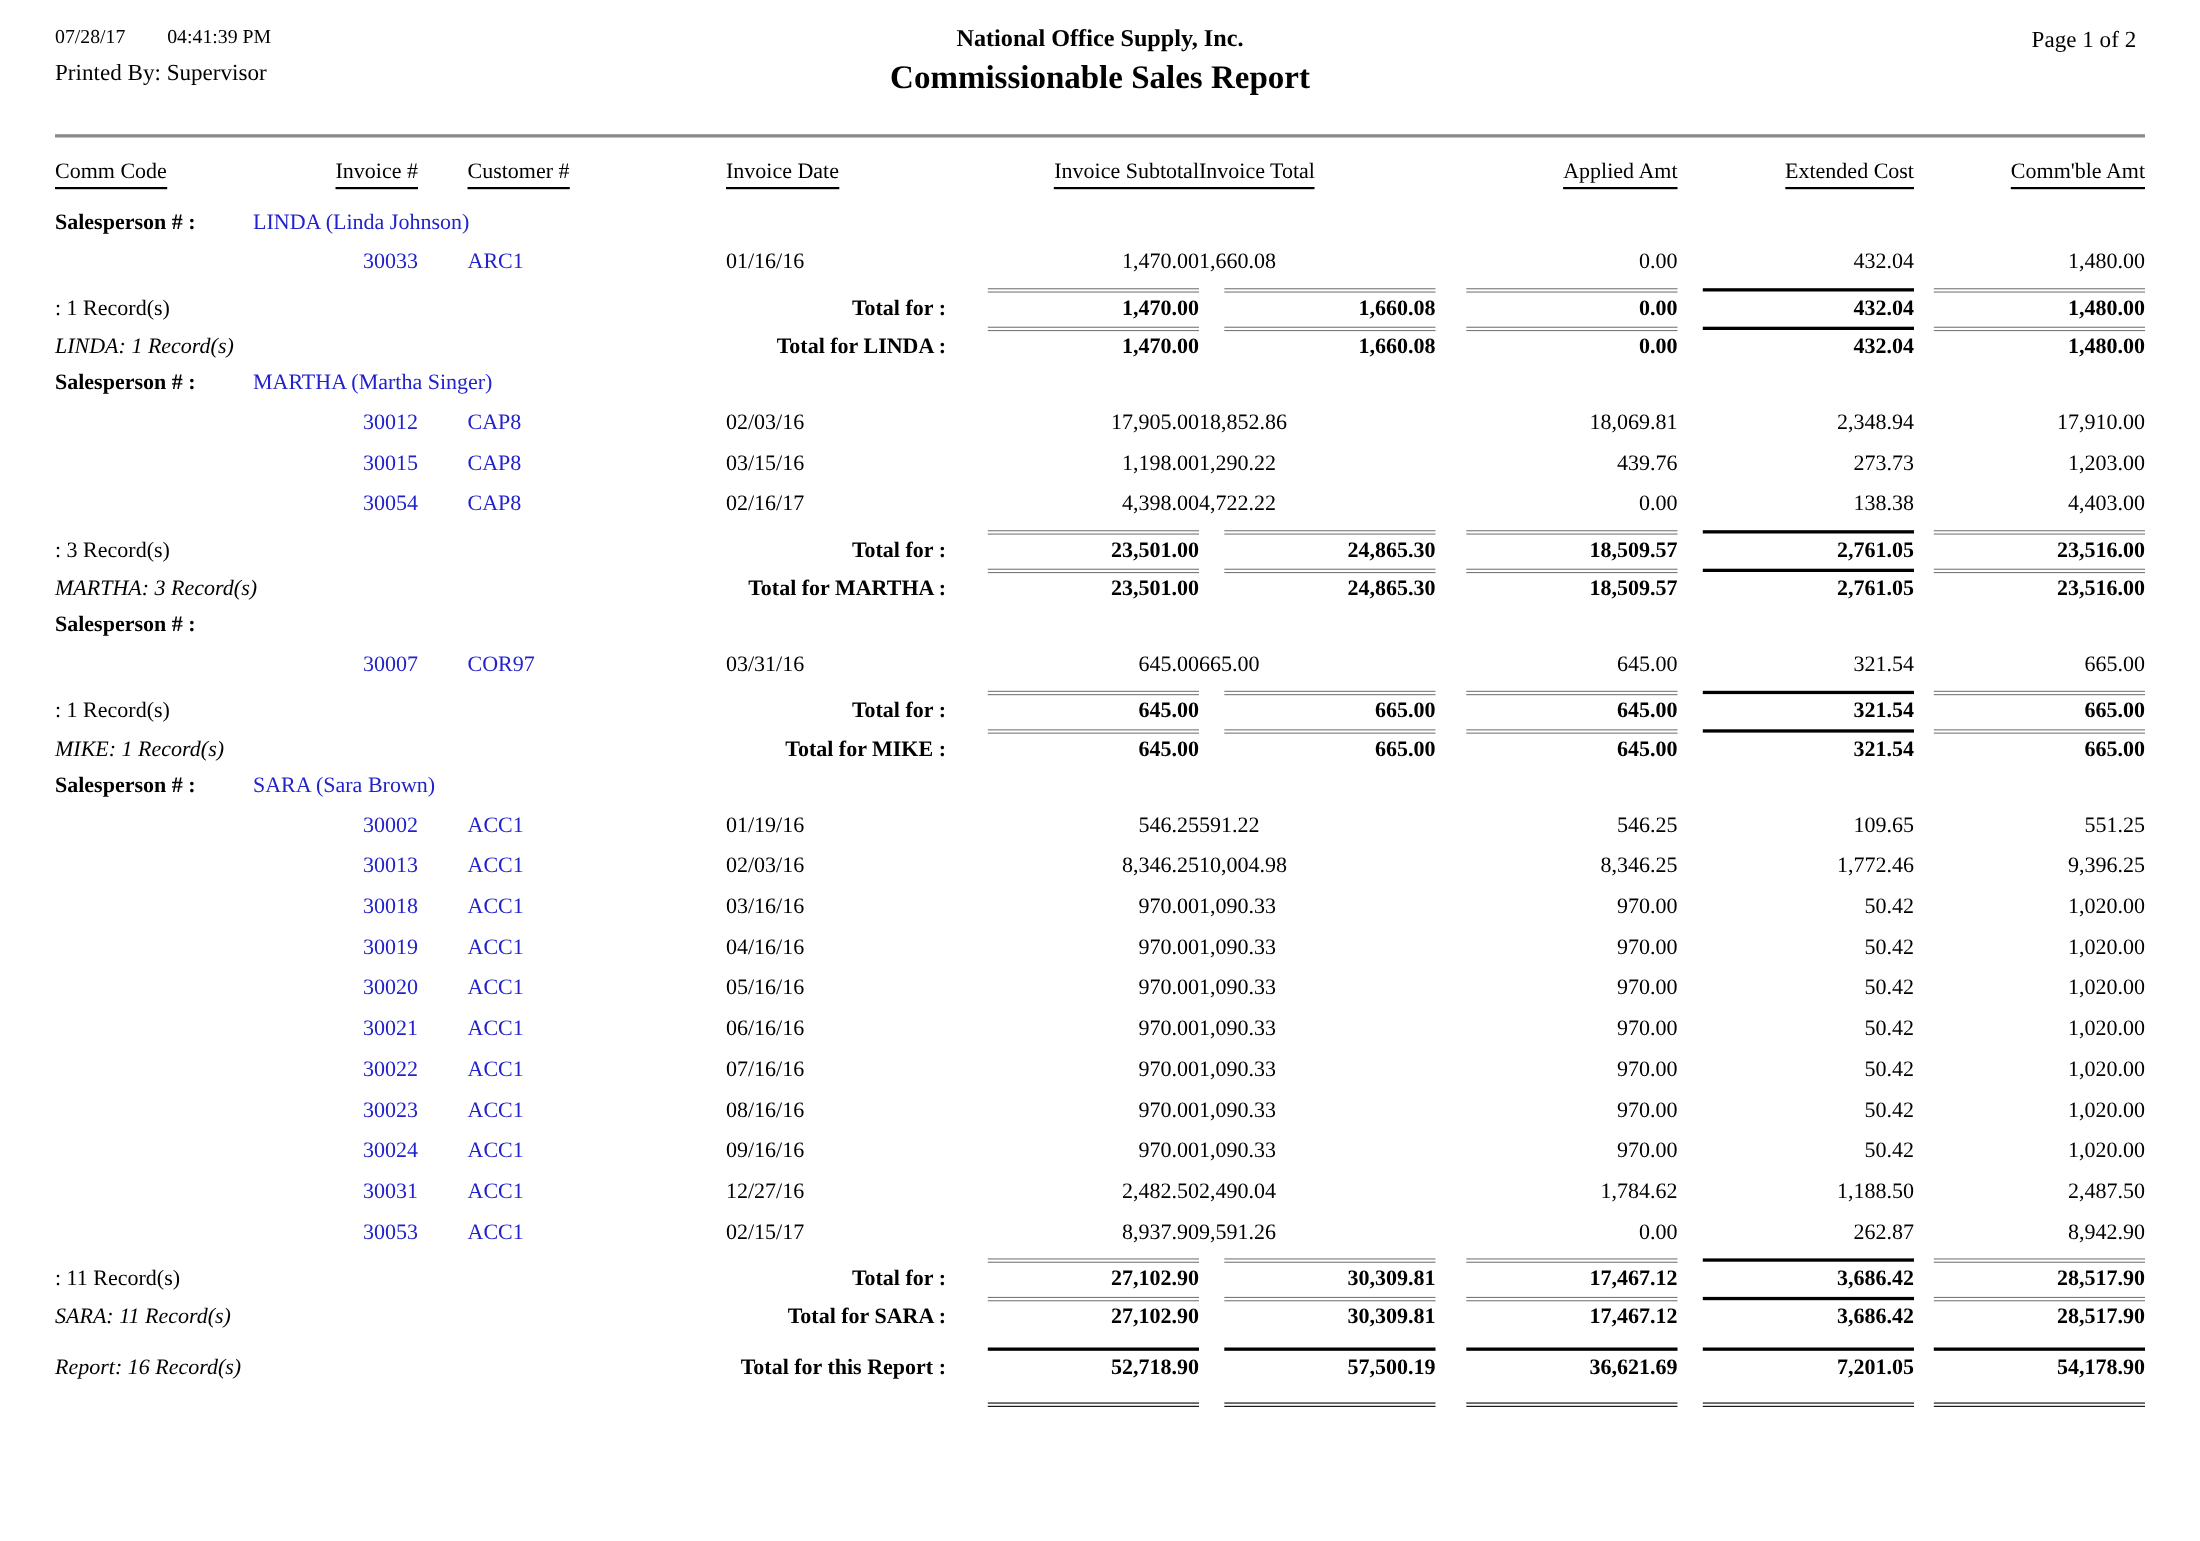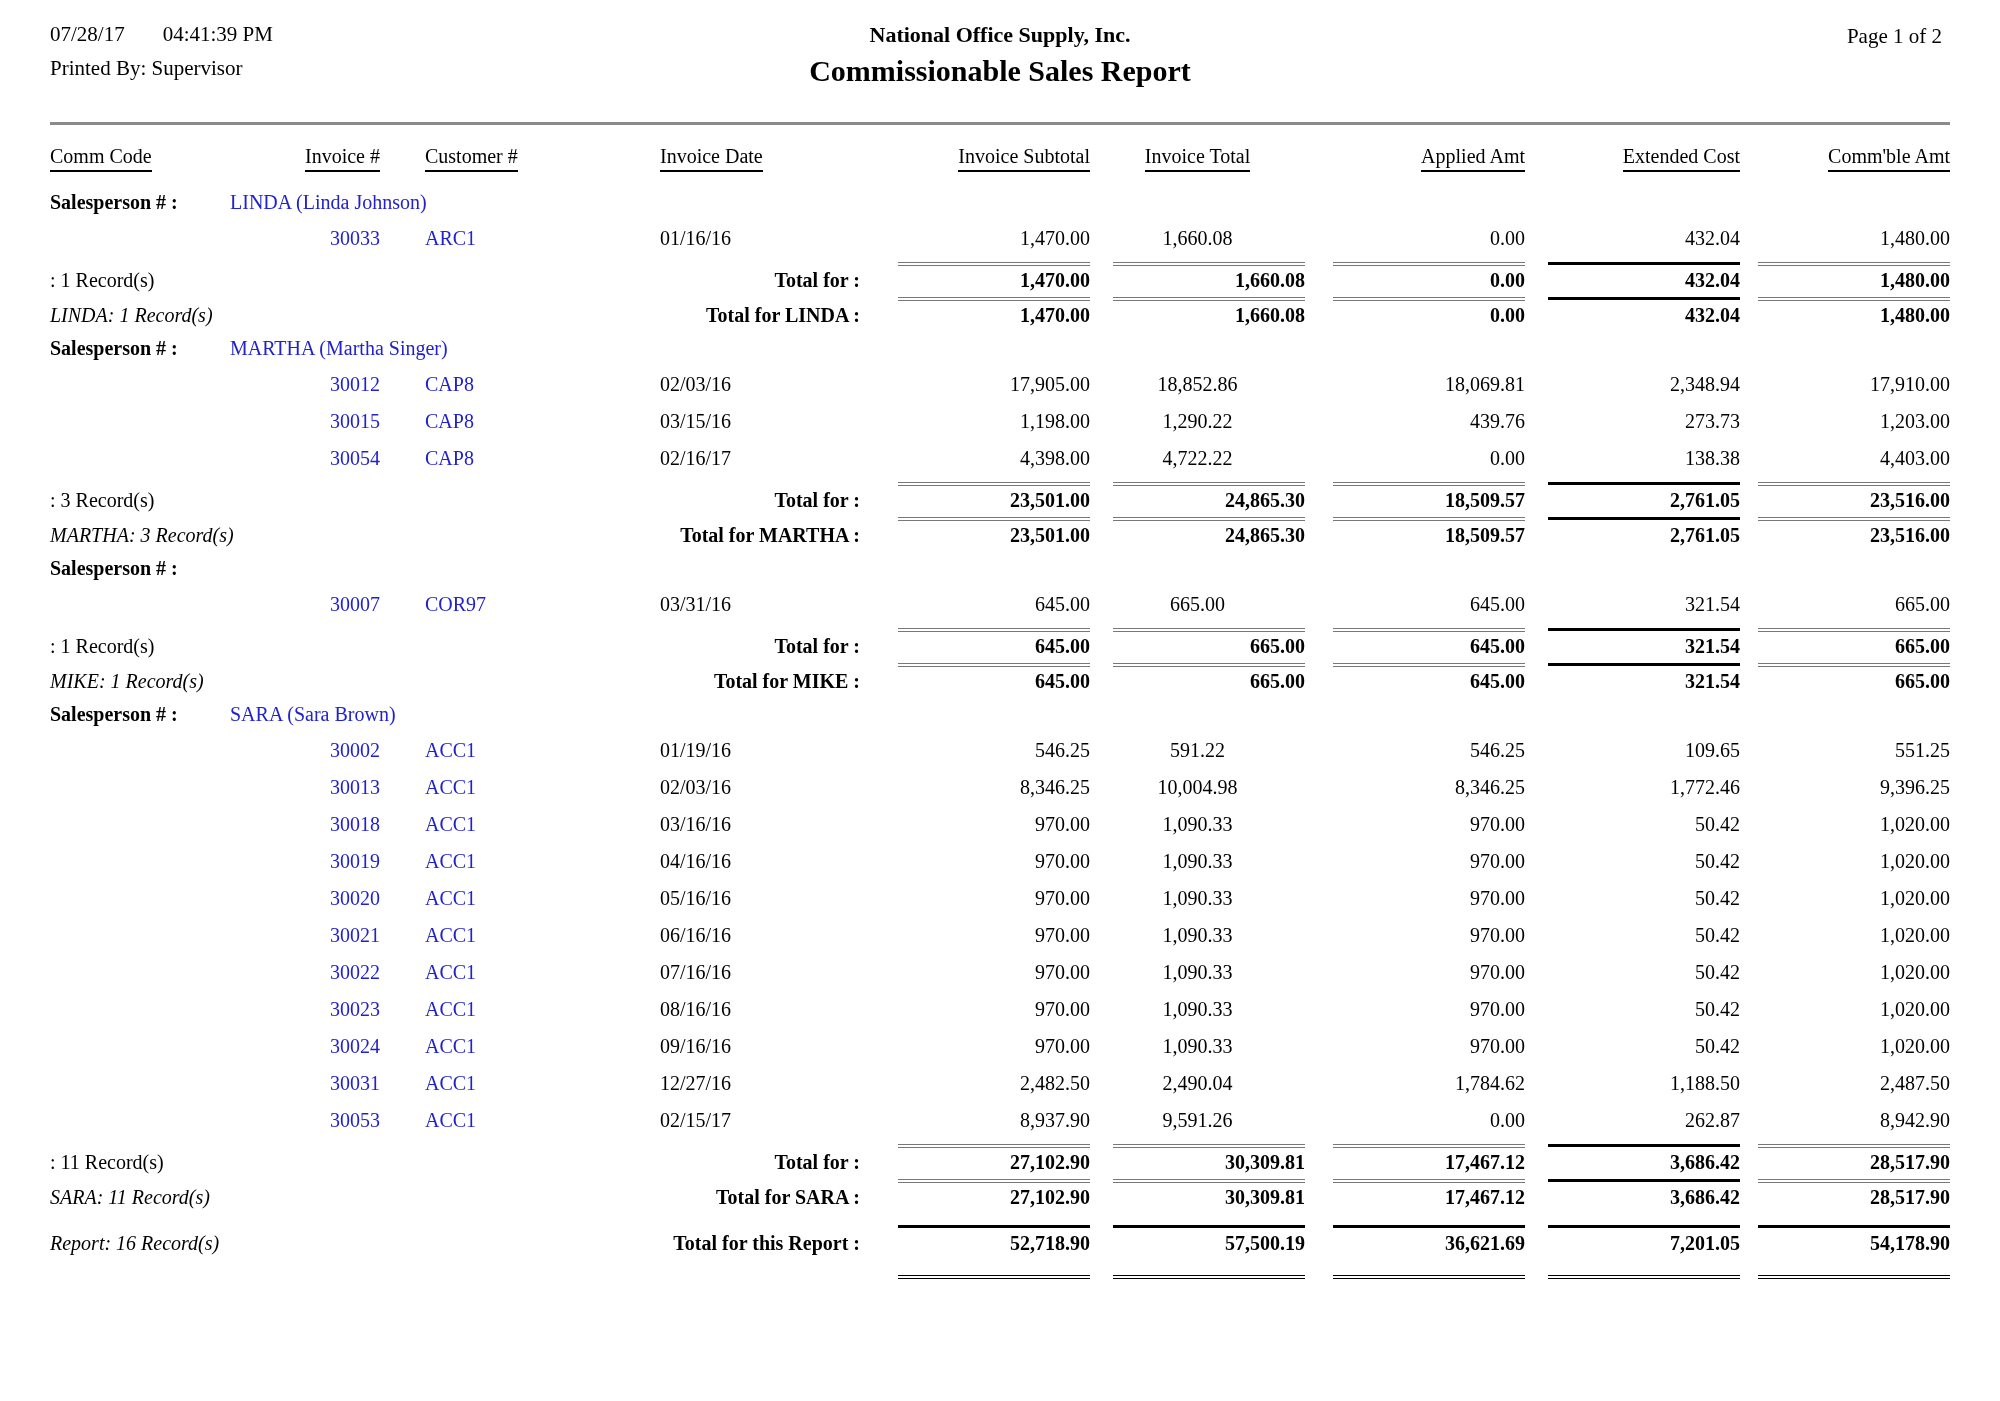--- a/index.html
+++ b/index.html
@@ -10,40 +10,40 @@
     font-family:"Liberation Serif","DejaVu Serif",serif;
     color:#000;
     font-size:20px;
     overflow:hidden;
     box-sizing:border-box;
     padding:22px 50px 0 50px;
   }
   
   .hdr{position:relative;height:96px;}
   .hdr-left{position:absolute;left:0;top:0;}
-  .hdr-left .line1 span{margin-right:38px;font-size:21px;margin-top:28px;}
+  .hdr-left .line1 span{margin-right:38px;font-size:18px;margin-top:28px;}
   .hdr-left .line2{margin-top:9px;font-size:21px;}
   .hdr-center{position:absolute;left:0;right:0;top:0;text-align:center;}
   .company{font-size:22px;font-weight:bold;}
   .rpt-title{font-size:30px;font-weight:bold;margin-top:6px;}
   .hdr-right{position:absolute;right:8px;top:2px;font-size:21px;}
   .rule{height:3px;background:#8a8a8a;margin:4px 0 0 0;}
   
   .trow{
     display:grid;
     grid-template-columns:180px 150px 235px 245px 230px 215px 220px 215px 210px;
     align-items:baseline;
   }
   .c{white-space:nowrap;}
   .col1{grid-column:1;}
   .col2{grid-column:2;text-align:right;}
   .col3{grid-column:3;padding-left:45px;}
   .col4{grid-column:4;padding-left:45px;}
   .col5{grid-column:5;text-align:right;}
-  .col6{grid-column:6;text-align:center;}
+  .col6{grid-column:6;text-align:left;}
   .col7{grid-column:7;text-align:right;}
   .col8{grid-column:8;text-align:right;}
   .col9{grid-column:9;text-align:right;}
   .lbl-left{grid-column:1/3;}
   .lbl-total{grid-column:3/5;text-align:right;padding-left:0;}
   .name-span{grid-column:2/10;text-align:left;}
   .bold{font-weight:bold;}
   .italic{font-style:italic;}
   .blue{color:#2222CC;}
   

